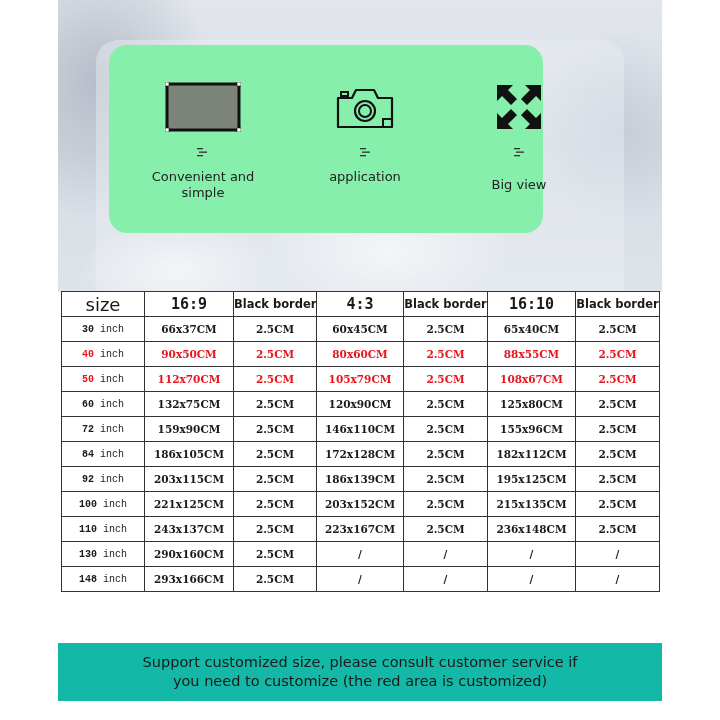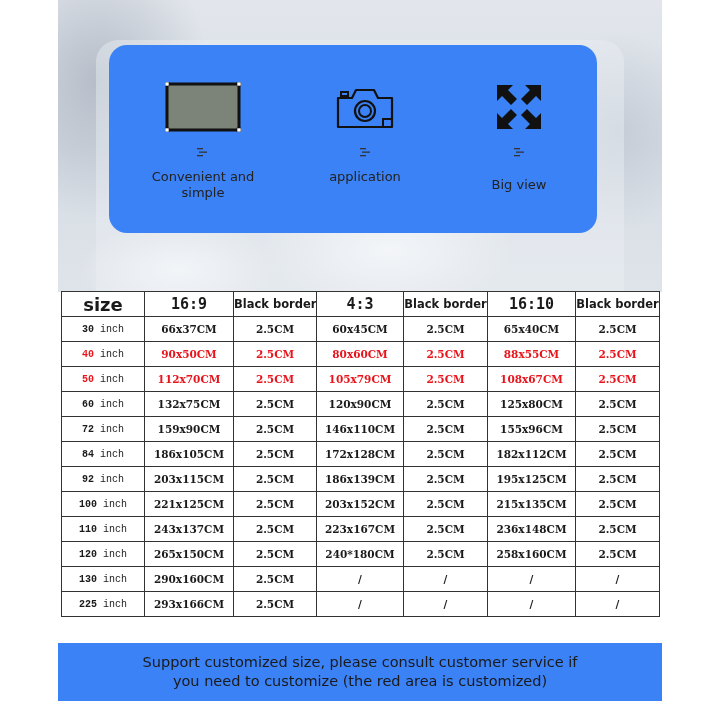--- a/index.html
+++ b/index.html
@@ -13,22 +13,22 @@
       radial-gradient(ellipse 140px 70px at 120px 270px, rgba(255,255,255,0.8), rgba(255,255,255,0) 70%),
       radial-gradient(ellipse 160px 200px at 40px 80px, rgba(150,160,175,0.55), rgba(150,160,175,0) 70%),
       radial-gradient(ellipse 120px 140px at 560px 130px, rgba(175,185,198,0.45), rgba(175,185,198,0) 70%),
       linear-gradient(180deg, #e2e6ec 0%, #d6dce4 50%, #dfe4ea 100%);
   }
   .card-outer {
     position: absolute; left: 96px; top: 40px; width: 528px; height: 297px;
     border-radius: 22px; background: rgba(235,240,245,0.45);
   }
   .card {
-    position: absolute; left: 109px; top: 45px; width: 488px; height: 188px;
-    border-radius: 18px; background: #3b82f6;
+    position: absolute; left: 109px; top: 45px; width: 434px; height: 188px;
+    border-radius: 18px; background: #86efac;
   }
   .feature {
     position: absolute; top: 0; width: 160px; height: 188px;
     display: flex; flex-direction: column; align-items: center;
   }
   .feature .icon-box { position: absolute; top: 36px; height: 52px; width: 80px; display: flex; align-items: center; justify-content: center; }
   .feature .dash { position: absolute; top: 102px; width: 14px; height: 10px; }
   .feature .label {
     position: absolute; top: 124px; width: 160px; text-align: center;
     font-size: 13px; line-height: 16px; color: #222;
@@ -43,32 +43,32 @@
   table.spec td {
     border: 1.5px solid #333; text-align: center; vertical-align: middle;
     height: 25px; padding: 0; overflow: hidden; white-space: nowrap;
     font-family: "DejaVu Serif", "Liberation Serif", serif; font-weight: bold;
     font-size: 10.5px; color: #1a1a1a;
   }
   table.spec td.title {
     font-family: "DejaVu Sans", sans-serif; font-weight: normal; font-size: 12px; color: #222;
     height: 25px; border-bottom: 1.5px solid #333;
   }
-  table.spec td.hsize { font-family: "DejaVu Sans", sans-serif; font-weight: bold; font-size: 18px; }
+  table.spec td.hsize { font-family: "DejaVu Sans", sans-serif; font-weight: normal; font-size: 18px; }
   table.spec td.hratio { font-family: "DejaVu Sans Mono", monospace; font-weight: bold; font-size: 15px; margin-left: 32px; }
   table.spec td.hbb { font-family: "DejaVu Sans", sans-serif; font-weight: bold; font-size: 11.5px; }
   table.spec td.sz { font-family: Liberation Mono, monospace; font-weight: normal; font-size: 10px; }
   table.spec td.sz b { font-weight: bold; }
   table.spec tr.red td { color: #e8141b; }
   table.spec tr.red td.sz b { color: #e8141b; }
   table.spec tr.red td.sz span { color: #222; }
 
   .notice {
     position: absolute; left: 58px; top: 643px; width: 604px; height: 58px;
-    background: #3b82f6; display: flex; align-items: center; justify-content: center;
+    background: #14b8a6; display: flex; align-items: center; justify-content: center;
     text-align: center; font-size: 14.5px; line-height: 19px; color: #1a1a1a;
     font-family: "DejaVu Sans", sans-serif; padding: 0 70px;
   }
 </style>
 </head>
 <body>
 
 <div class="hero"></div>
 <div class="card-outer"></div>
 
@@ -233,39 +233,30 @@
       <tr>
         <td class="sz"><b>110</b> <span>inch</span></td>
         <td>243x137CM</td>
         <td>2.5CM</td>
         <td>223x167CM</td>
         <td>2.5CM</td>
         <td>236x148CM</td>
         <td>2.5CM</td>
       </tr>
       <tr>
-        <td class="sz"><b>120</b> <span>inch</span></td>
-        <td>265x150CM</td>
-        <td>2.5CM</td>
-        <td>240*180CM</td>
-        <td>2.5CM</td>
-        <td>258x160CM</td>
-        <td>2.5CM</td>
-      </tr>
-      <tr>
         <td class="sz"><b>130</b> <span>inch</span></td>
         <td>290x160CM</td>
         <td>2.5CM</td>
         <td>/</td>
         <td>/</td>
         <td>/</td>
         <td>/</td>
       </tr>
       <tr>
-        <td class="sz"><b>225</b> <span>inch</span></td>
+        <td class="sz"><b>148</b> <span>inch</span></td>
         <td>293x166CM</td>
         <td>2.5CM</td>
         <td>/</td>
         <td>/</td>
         <td>/</td>
         <td>/</td>
       </tr>
     </tbody>
 </table>
 

